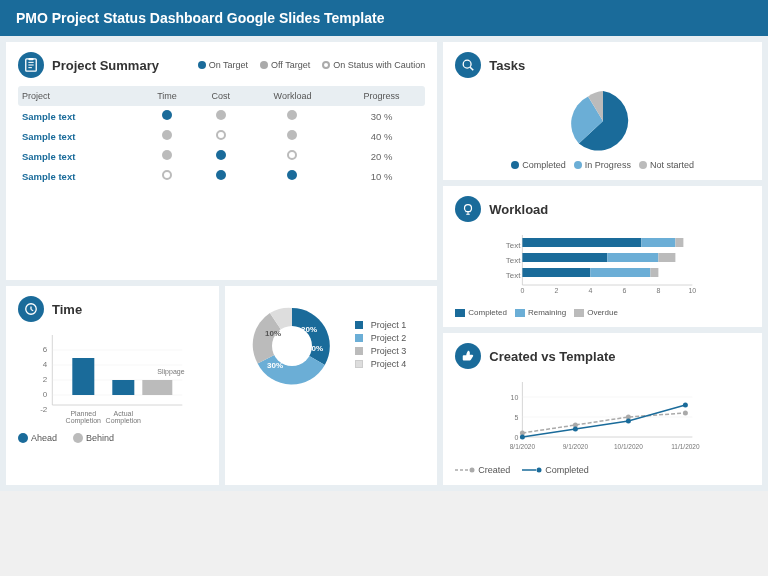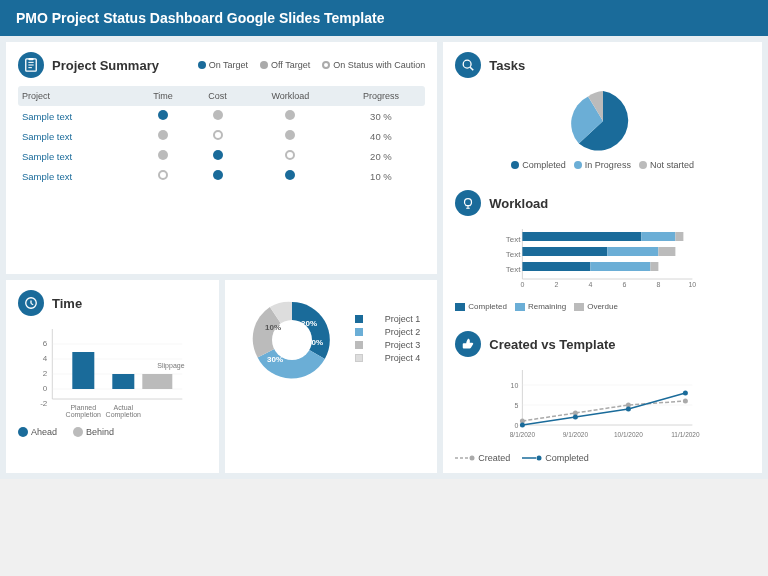--- a/index.html
+++ b/index.html
@@ -33,20 +33,21 @@
     }
     .left-col {
       display: flex;
       flex-direction: column;
       gap: 6px;
       flex: 1.15;
     }
     .right-col {
       display: flex;
       flex-direction: column;
+      gap: 6px;
       flex: 0.85;
     }
     .card {
       background: #fff;
       border-radius: 0;
       padding: 10px 12px;
       position: relative;
     }
     .card-header {
       display: flex;
@@ -107,21 +108,21 @@
       text-align: center;
     }
     .ps-table th:first-child { text-align: left; border-radius: 3px 0 0 3px; margin-top: 45px; }
     .ps-table th:last-child { border-radius: 0 3px 3px 0; }
     .ps-table td {
       padding: 4px 4px;
       text-align: center;
       font-size: 9.5px;
       color: #333;
     }
-    .ps-table td:first-child { text-align: left; font-weight: normal; color: #1a6b9a; }
+    .ps-table td:first-child { text-align: left; font-weight: bold; color: #1a6b9a; }
     .ps-table td:last-child { color: #666; }
     .dot-cell { text-align: center; }
     .dot { width: 10px; height: 10px; border-radius: 50%; display: inline-block; }
     .dot.filled { background: #1a6b9a; }
     .dot.gray { background: #bbb; }
     .dot.empty { background: #fff; border: 2px solid #bbb; }
 
     
     .time-card { flex: 1; }
     .bar-legend {
@@ -141,21 +142,21 @@
       align-items: center;
       gap: 8px;
     }
     .donut-legend {
       font-size: 9px;
       color: #555;
     }
     .donut-legend-item {
       display: flex;
       align-items: center;
-      gap: 22px;
+      gap: 8px;
       margin-bottom: 3px;
     }
     .donut-legend-dot { width: 8px; height: 8px; flex-shrink: 0; }
 
     
     .tasks-card { flex: 1; }
     .pie-container { display: flex; justify-content: center; margin: 6px 0 4px; }
     .tasks-legend { display: flex; gap: 8px; justify-content: center; font-size: 9px; color: #555; }
 
     

